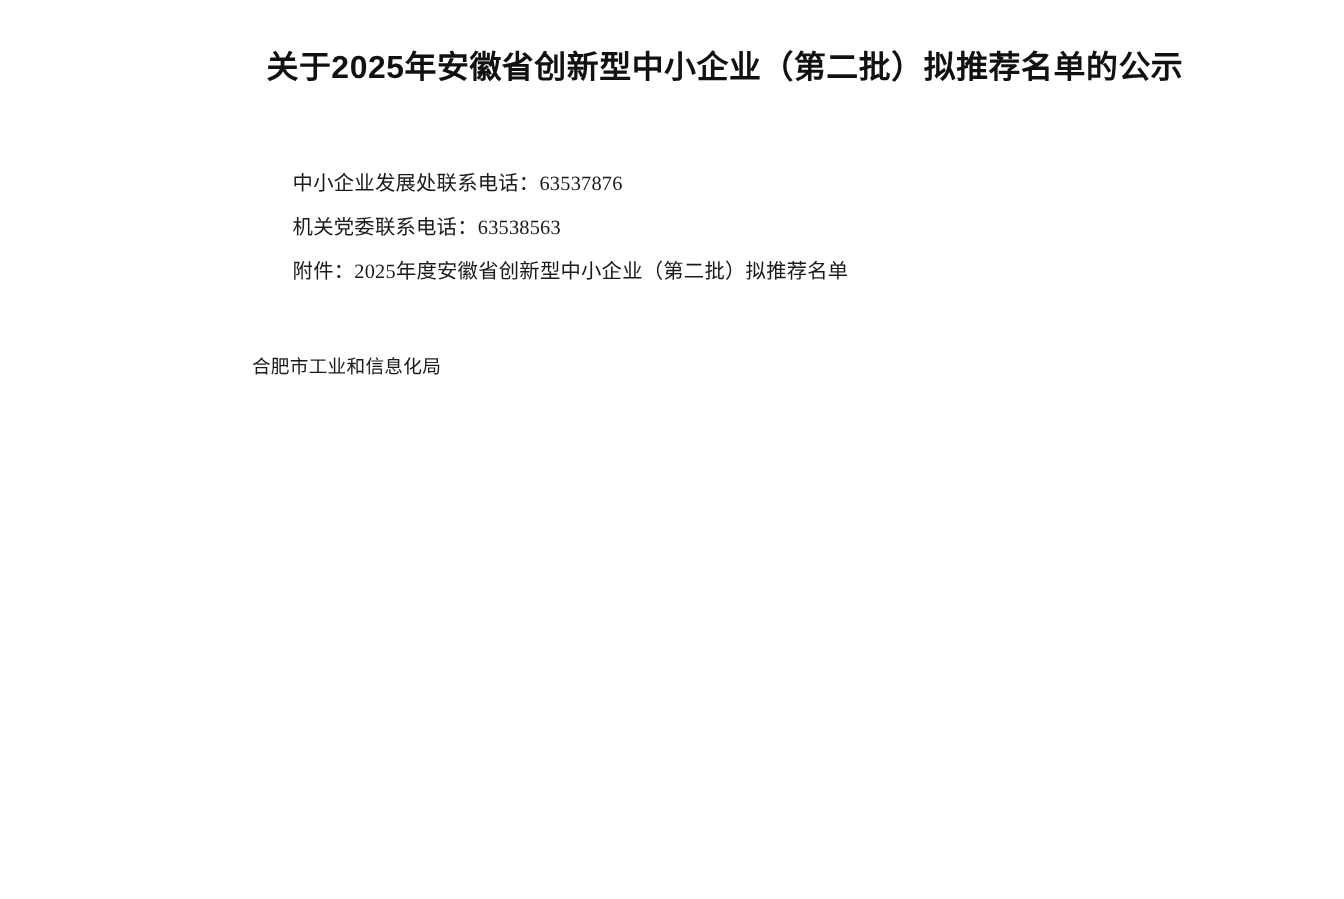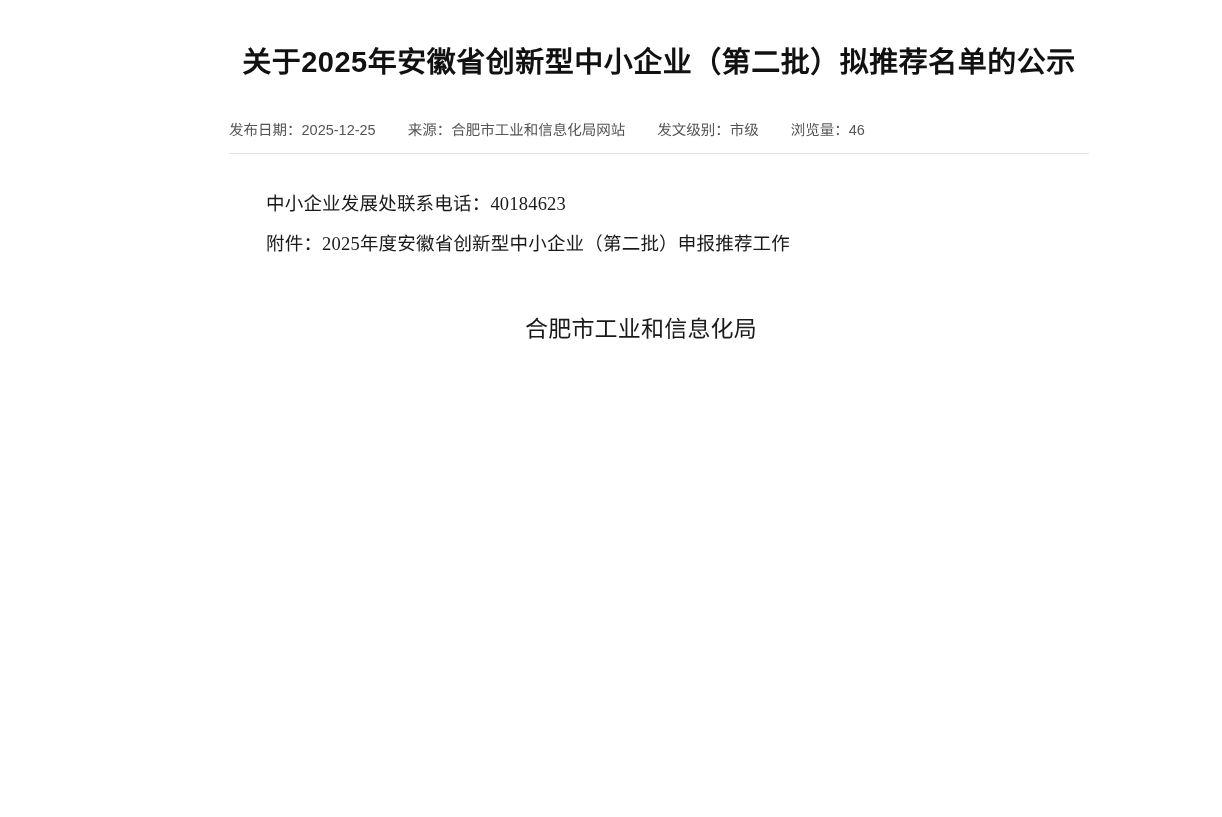--- a/index.html
+++ b/index.html
@@ -75,58 +75,45 @@
   .contact-line {
     text-indent: 2em;
     margin-top: 2px;
   }
   .attachment {
     text-indent: 2em;
     margin-top: 38px;
   }
   .signature {
     margin-top: 46px;
-    text-align: center;
+    text-align: left;
     padding-right: 36px;
     line-height: 40px;
-    font-size: 23px;
+    font-size: 17px;
   }
   .sig-line {
     display: block;
   }
 </style>
 </head>
 <body>
 
 <div class="page">
   <div class="article">
 
     <h1 class="title">关于2025年安徽省创新型中小企业（第二批）拟推荐名单的公示</h1>
 
-    <div class="meta">
-      <span class="meta-item">
-        <span class="meta-label">发布日期：</span><span class="meta-value">2025-12-25</span>
-      </span>
-      <span class="meta-item">
-        <span class="meta-label">来源：</span><span class="meta-value">合肥市工业和信息化局网站</span>
-      </span>
-      <span class="meta-item">
-        <span class="meta-label">发文级别：</span><span class="meta-value">市级</span>
-      </span>
-      <span class="meta-item">
-        <span class="meta-label">浏览量：</span><span class="meta-value">46</span>
-      </span>
-    </div>
 
     <div class="body-text">
 
-      <p class="contact-line">中小企业发展处联系电话：40184623</p>
+      <p class="contact-line">中小企业发展处联系电话：63537876</p>
 
+      <p class="contact-line">机关党委联系电话：63538563</p>
 
-      <p class="attachment">附件：2025年度安徽省创新型中小企业（第二批）申报推荐工作</p>
+      <p class="attachment">附件：2025年度安徽省创新型中小企业（第二批）拟推荐名单</p>
 
       <div class="signature">
         <span class="sig-line">合肥市工业和信息化局</span>
       </div>
     </div>
 
   </div>
 </div>
 
 </body></html>

